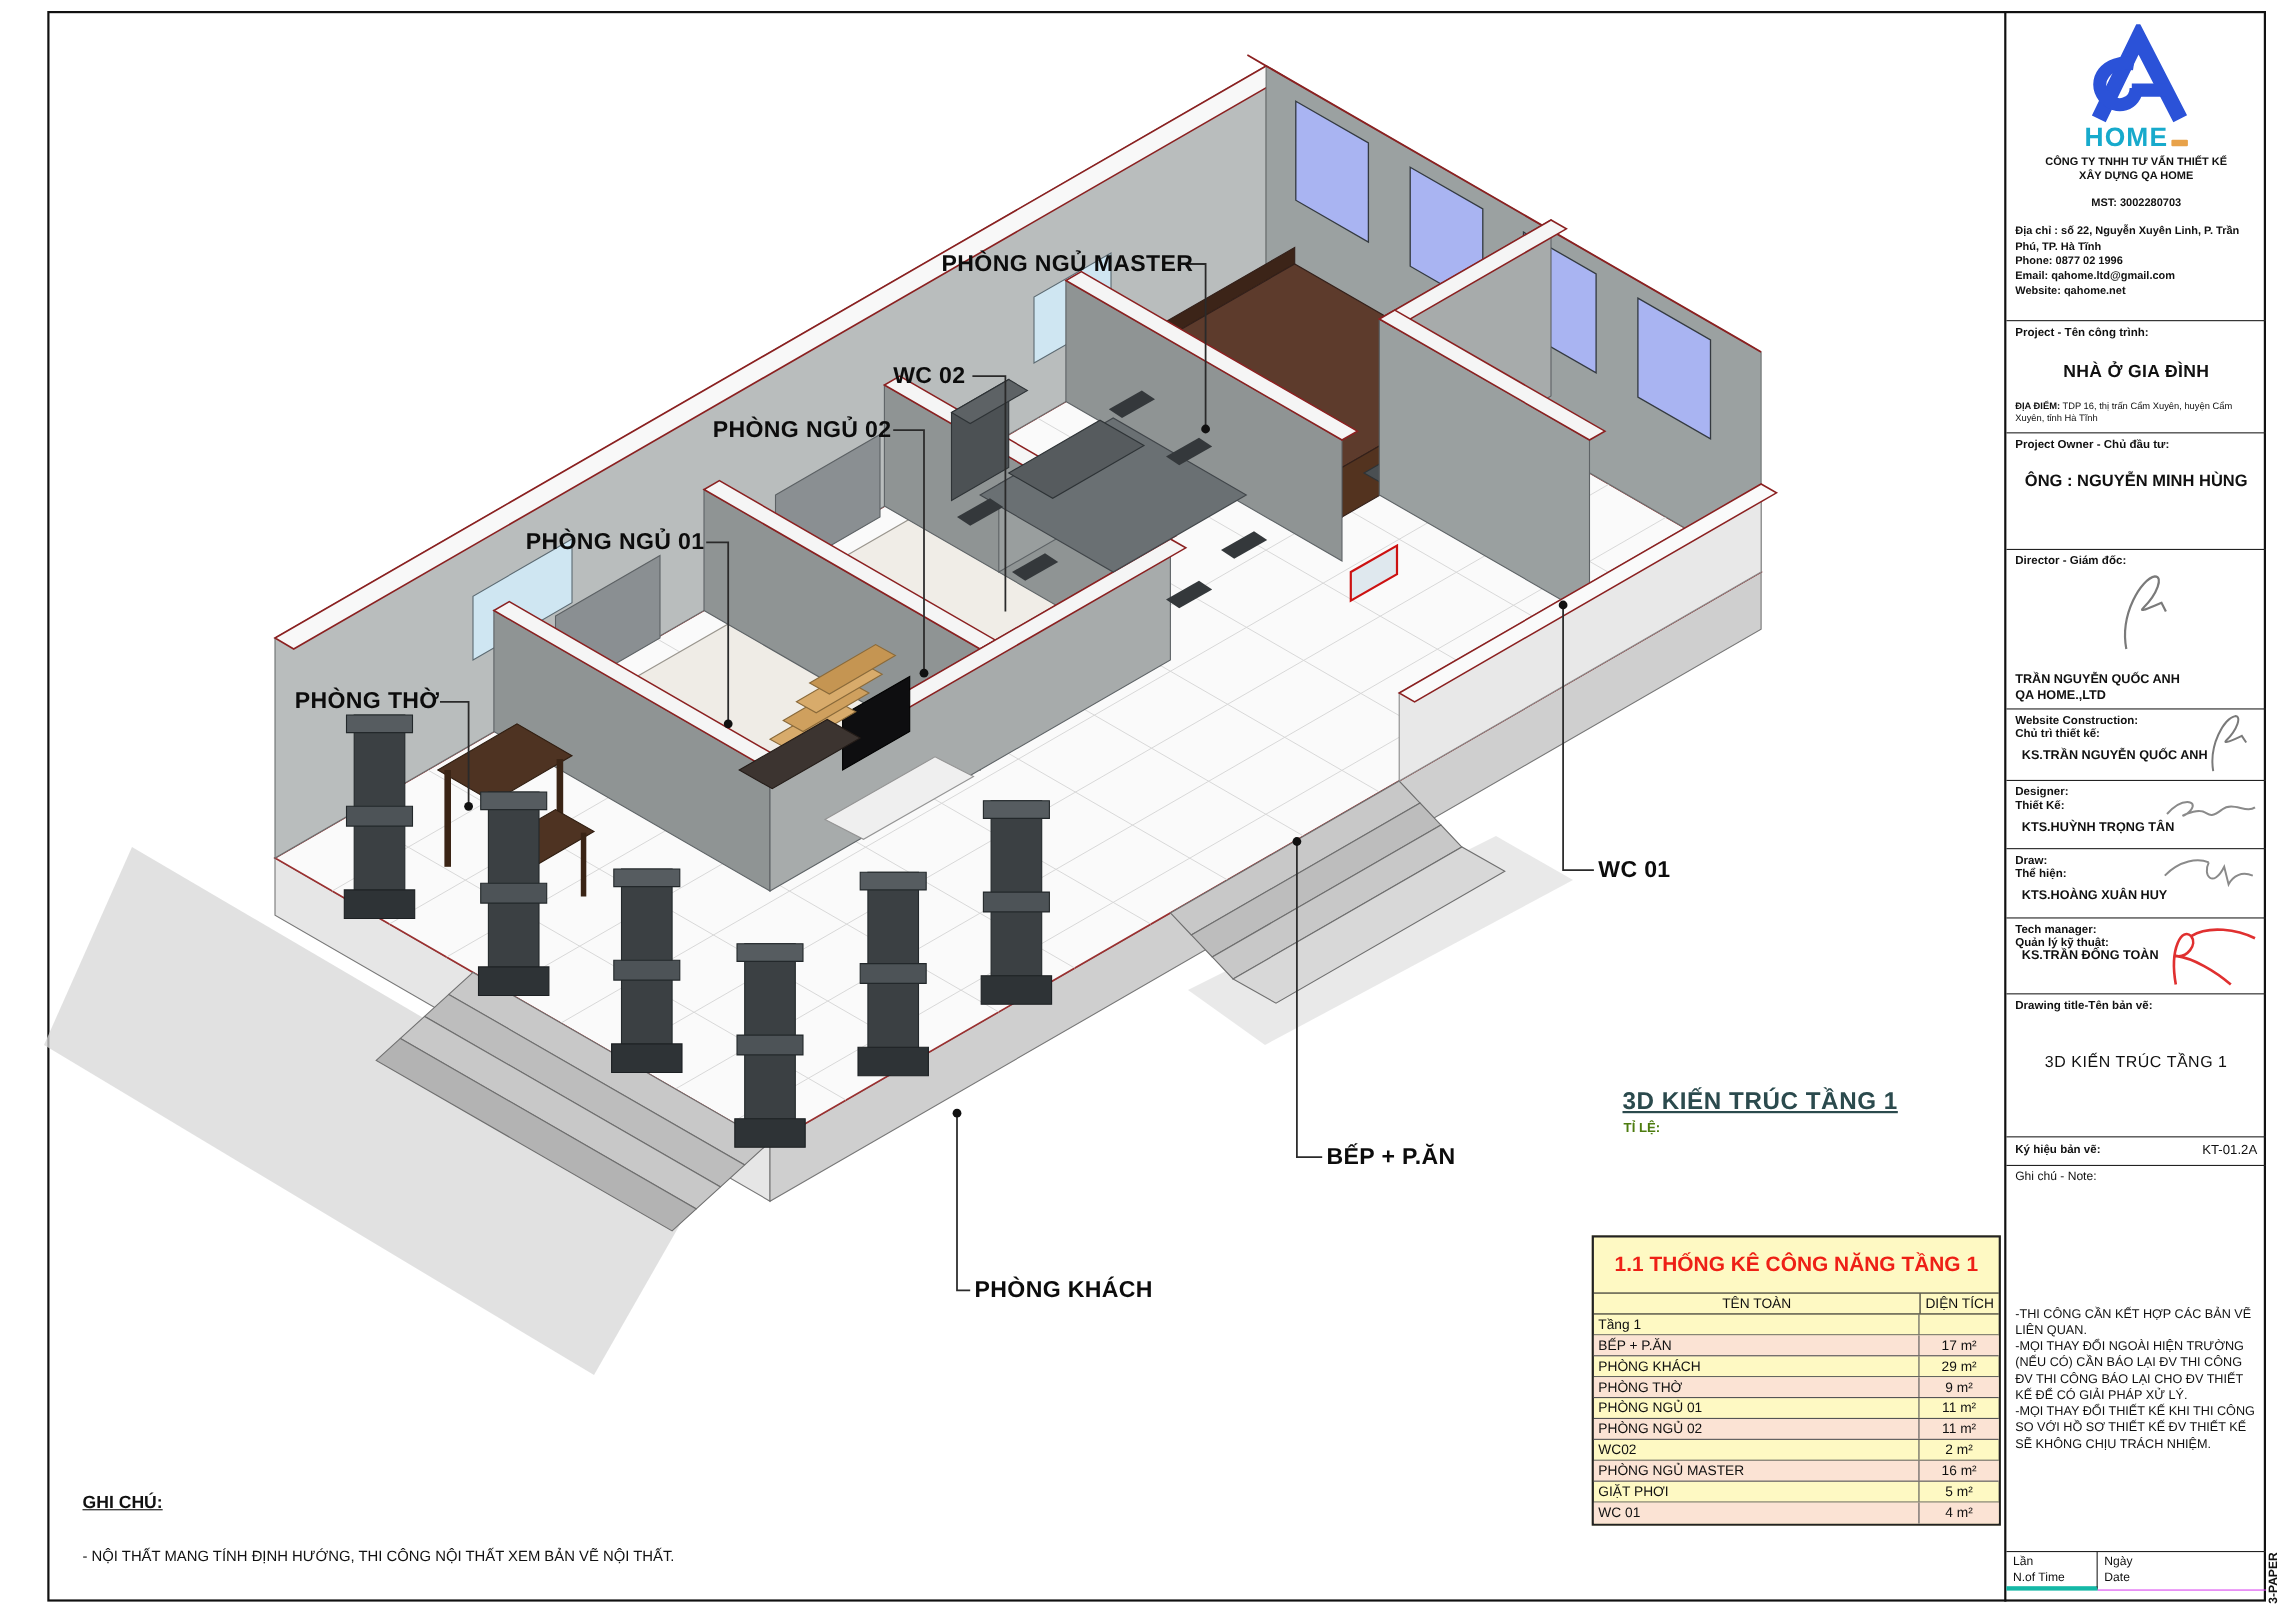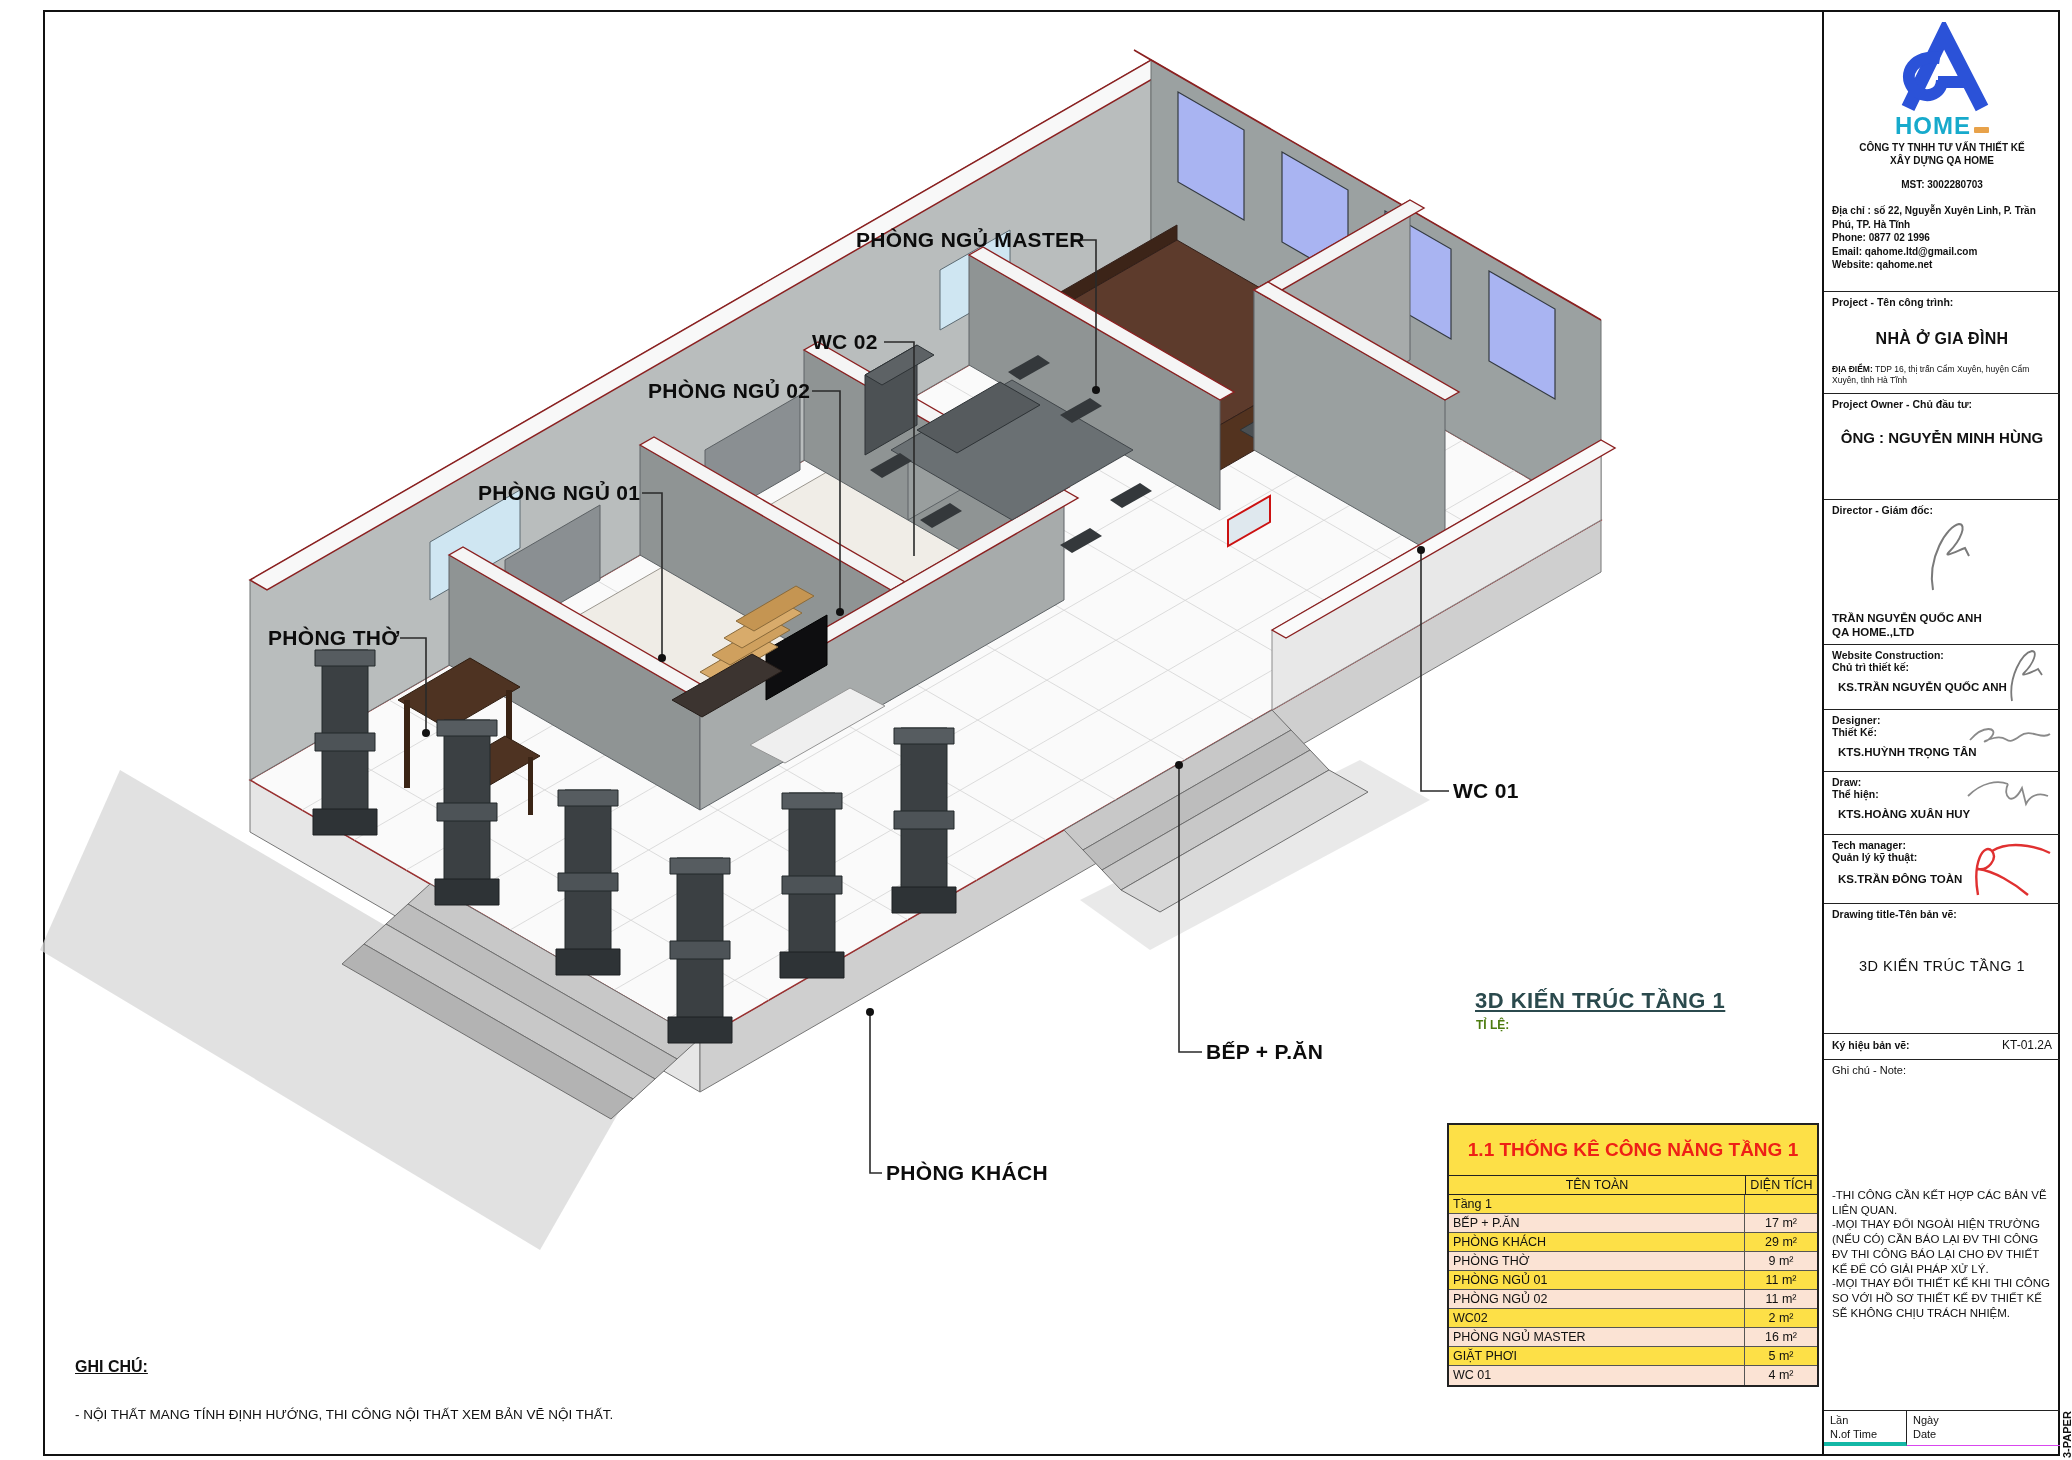--- a/index.html
+++ b/index.html
@@ -6,21 +6,21 @@
   #sheet{position:relative;width:2072px;height:1460px;background:#fff;overflow:hidden;
          font-family:"Liberation Sans", sans-serif;color:#111;}
   .frame{position:absolute;left:43px;top:10px;width:2017px;height:1446px;border:2px solid #111;box-sizing:border-box;}
   
   .room-label{position:absolute;font-weight:700;font-size:21px;letter-spacing:.3px;white-space:nowrap;color:#0c0c0c;}
   
   .view-title{position:absolute;left:1475px;top:988px;font-size:22px;font-weight:700;color:#2b4a4d;
               text-decoration:underline;letter-spacing:.5px;white-space:nowrap;}
   .view-scale{position:absolute;left:1476px;top:1018px;font-size:12px;font-weight:700;color:#4d7c0f;}
   
-  .stats{position:absolute;left:1447px;top:1123px;width:372px;border:2px solid #222;box-sizing:border-box;background:#fde047;}
+  .stats{position:absolute;left:1447px;top:1123px;width:372px;border:2px solid #222;box-sizing:border-box;background:#fef9c3;}
   .stats-title{height:50px;line-height:50px;text-align:center;color:#ee2016;font-weight:700;font-size:19px;
                border-bottom:1.5px solid #222;white-space:nowrap;}
   .stats-head{display:flex;height:18px;border-bottom:1.5px solid #222;font-size:12.5px;}
   .stats-head .c1{width:296px;text-align:center;border-right:1px solid #222;line-height:18px;}
   .stats-head .c2{flex:1;text-align:center;line-height:18px;}
   .srow{display:flex;height:19px;border-bottom:1px solid #555;font-size:12.5px;box-sizing:border-box;}
   .srow:last-child{border-bottom:none;}
   .srow .c1{width:296px;border-right:1px solid #555;line-height:18px;padding-left:4px;box-sizing:border-box;
             white-space:nowrap;overflow:hidden;}
   .srow .c2{flex:1;text-align:center;line-height:18px;}
@@ -388,21 +388,21 @@
       </svg>
       <div class="person" style="margin-top:8px;padding-left:6px;">KTS.HOÀNG XUÂN HUY</div>
     </div>
 
     <div class="sec" style="top:825px;height:69px;">
       <div class="lab">Tech manager:</div>
       <div class="lab">Quản lý kỹ thuật:</div>
       <svg class="sig" style="left:138px;top:2px;" width="94" height="62" viewBox="0 0 94 62">
         <path d="M16,58 C10,24 22,6 30,14 C36,22 26,34 16,32 C32,34 52,46 66,58 M30,14 C46,4 72,8 88,16" fill="none" stroke="#e03030" stroke-width="2.4"></path>
       </svg>
-      <div class="person" style="margin-top:10px;padding-left:6px;">KS.TRẦN ĐÔNG TOÀN</div>
+      <div class="person" style="margin-top:0;padding-left:6px;">KS.TRẦN ĐÔNG TOÀN</div>
     </div>
 
     <div class="sec" style="top:894px;height:130px;">
       <div class="lab">Drawing title-Tên bản vẽ:</div>
       <div class="dwg-title">3D KIẾN TRÚC TẦNG 1</div>
     </div>
 
     <div class="sec" style="top:1024px;height:26px;">
       <div class="sym-row">
         <span class="lab">Ký hiệu bản vẽ:</span>

